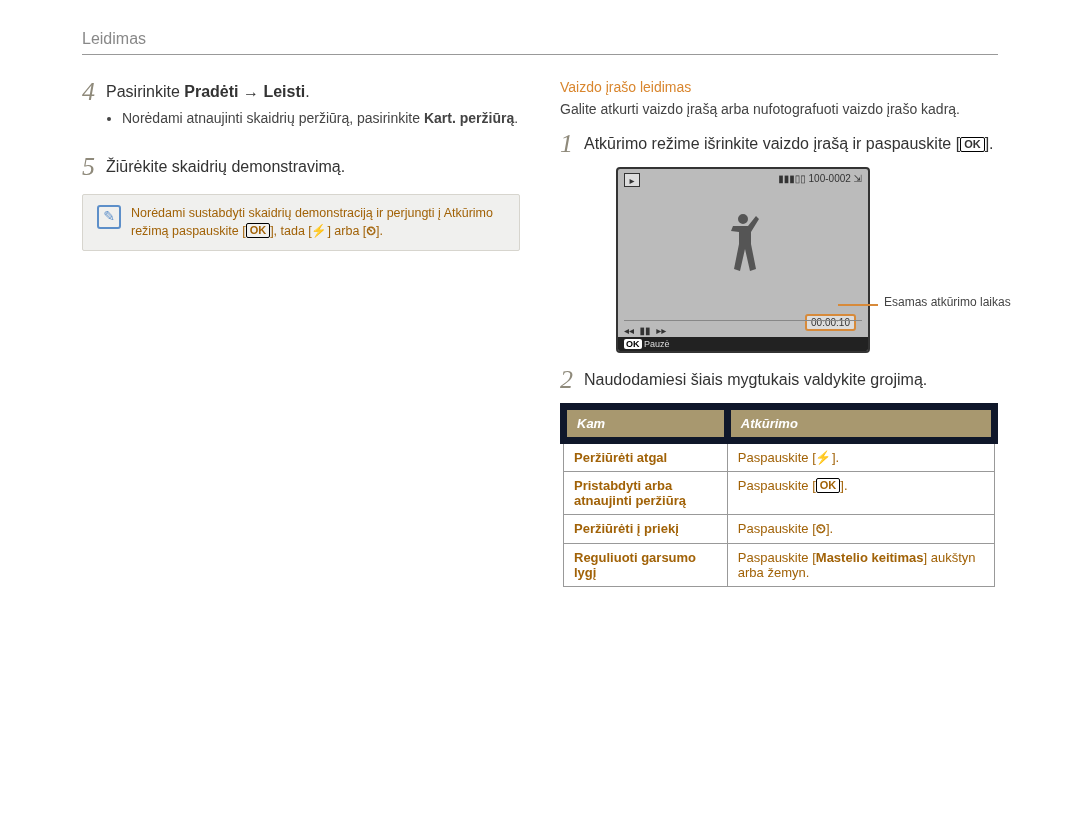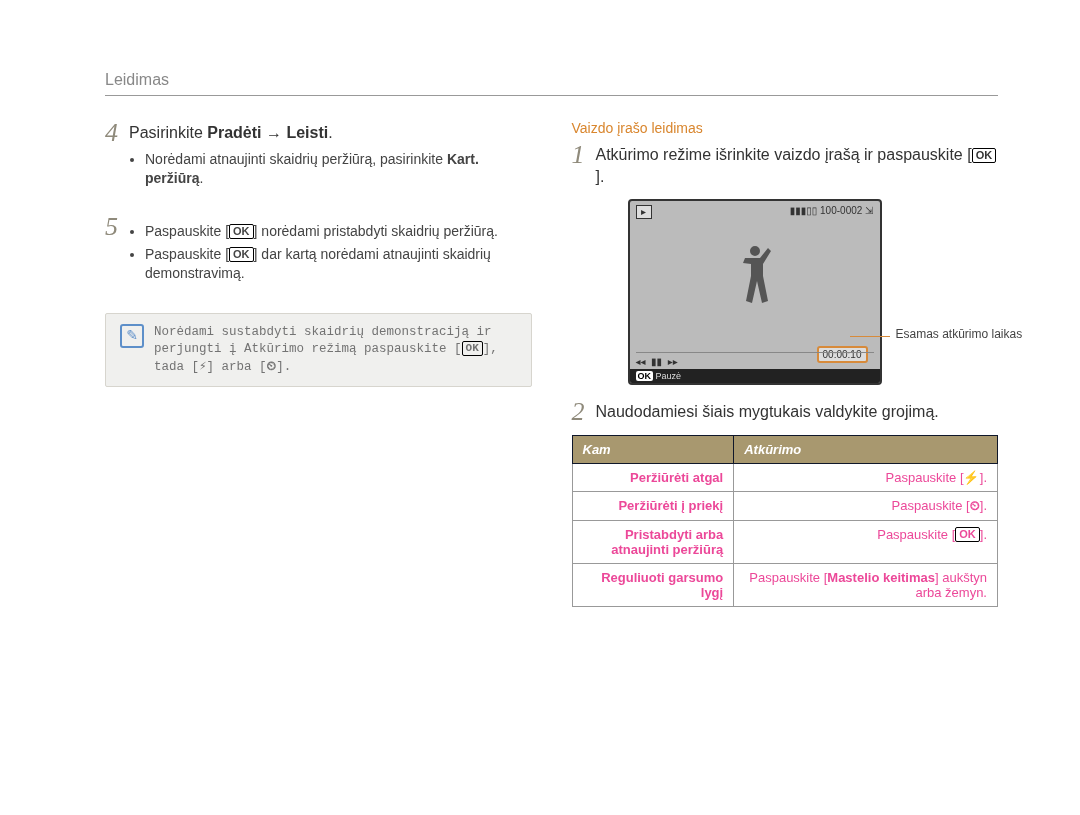--- a/index.html
+++ b/index.html
@@ -6,25 +6,24 @@
     margin: 0;
     padding: 0;
     background: #fff;
     font-family: Arial, Helvetica, sans-serif;
     color: #333;
     width: 1080px;
     height: 815px;
     box-sizing: border-box;
   }
   .page {
-    padding: 71px 82px 24px 82px;
+    padding: 30px 82px 24px 82px;
     position: relative;
     height: 100%;
     box-sizing: border-box;
-    margin-left: 23px;
   }
   .header {
     border-bottom: 1px solid #999;
     padding-bottom: 6px;
     margin-bottom: 24px;
     color: #888;
     font-size: 16px;
   }
   .cols {
     display: flex;
@@ -84,23 +83,22 @@
     border: 2px solid #5d8fc9;
     border-radius: 3px;
     color: #5d8fc9;
     font-size: 14px;
     line-height: 18px;
     text-align: center;
     flex-shrink: 0;
   }
   .note-text {
     font-size: 12.5px;
-    color: #737373;
+    color: #a16207;
     line-height: 1.4;
-    font-family: Liberation Mono, monospace;
   }
   .title-h2 {
     color: #d9862e;
     font-size: 14px;
     font-weight: 400;
     margin: 0 0 6px 0;
   }
   .intro {
     font-size: 14px;
     margin-bottom: 14px;
@@ -195,28 +193,27 @@
     font-size: 13px;
     margin-top: 8px;
   }
   table.tbl th {
     background: #a8986f;
     color: #fff;
     font-weight: bold;
     text-align: left;
     padding: 6px 10px;
     font-style: italic;
-    border: 1px solid #0f172a;
+    border: 7px solid #0f172a;
   }
   table.tbl td {
     border: 1px solid #999;
     padding: 6px 10px;
     vertical-align: top;
-    color: #ec4899;
-    text-align: right;
+    color: #a16207;
   }
   table.tbl th:first-child, table.tbl td:first-child {
     width: 38%;
   }
   td.bold { font-weight: bold; }
   .footer {
     position: absolute;
     left: 0; right: 0; bottom: 24px;
     text-align: center;
     font-size: 13px;
@@ -245,41 +242,35 @@
             <li>
               <span>Norėdami atnaujinti skaidrių peržiūrą, pasirinkite </span><strong>Kart. peržiūrą</strong><span>.</span>
             </li>
           </ul>
         </div>
       </div>
 
       <div class="step">
         <span class="stepnum">5</span>
         <div class="step-body">
-          <ul class="bullets">
-            <li>
-              <span>Paspauskite [</span><span class="ok-box">OK</span><span>] norėdami pristabdyti skaidrių peržiūrą.</span>
-            </li>
-            <li>
-              <span>Paspauskite [</span><span class="ok-box">OK</span><span>] dar kartą norėdami atnaujinti skaidrių demonstravimą.</span>
-            </li>
-          </ul>
+          <span class="step-line">Žiūrėkite skaidrių demonstravimą.</span>
         </div>
       </div>
 
       <div class="note">
         <div class="note-icon">✎</div>
         <div class="note-text">
           <span>Norėdami sustabdyti skaidrių demonstraciją ir perjungti į Atkūrimo režimą paspauskite [</span><span class="ok-box">OK</span><span>], tada [</span><strong class="icon-flash">⚡</strong><span>] arba [</span><strong class="icon-timer">⏲</strong><span>].</span>
         </div>
       </div>
     </div>
 
     <div class="col">
       <h2 class="title-h2">Vaizdo įrašo leidimas</h2>
+      <div class="intro">Galite atkurti vaizdo įrašą arba nufotografuoti vaizdo įrašo kadrą.</div>
 
       <div class="step">
         <span class="stepnum">1</span>
         <div class="step-body step-line">
           <span>Atkūrimo režime išrinkite vaizdo įrašą ir paspauskite [</span><span class="ok-box">OK</span><span>].</span>
         </div>
       </div>
 
       <div class="callout-wrap">
         <div class="screenshot">
@@ -320,26 +311,26 @@
             <th>Kam</th>
             <th>Atkūrimo</th>
           </tr>
         </thead>
         <tbody>
           <tr>
             <td class="bold">Peržiūrėti atgal</td>
             <td><span>Paspauskite [</span><strong class="icon-flash">⚡</strong><span>].</span></td>
           </tr>
           <tr>
+            <td class="bold">Pristabdyti arba atnaujinti peržiūrą</td>
+            <td><span>Paspauskite [</span><span class="ok-box">OK</span><span>].</span></td>
+          </tr>
+          <tr>
             <td class="bold">Peržiūrėti į priekį</td>
             <td><span>Paspauskite [</span><strong class="icon-timer">⏲</strong><span>].</span></td>
-          </tr>
-          <tr>
-            <td class="bold">Pristabdyti arba atnaujinti peržiūrą</td>
-            <td><span>Paspauskite [</span><span class="ok-box">OK</span><span>].</span></td>
           </tr>
           <tr>
             <td class="bold">Reguliuoti garsumo lygį</td>
             <td><span>Paspauskite [</span><strong>Mastelio keitimas</strong><span>] aukštyn arba žemyn.</span></td>
           </tr>
         </tbody>
       </table>
     </div>
   </div>
 

